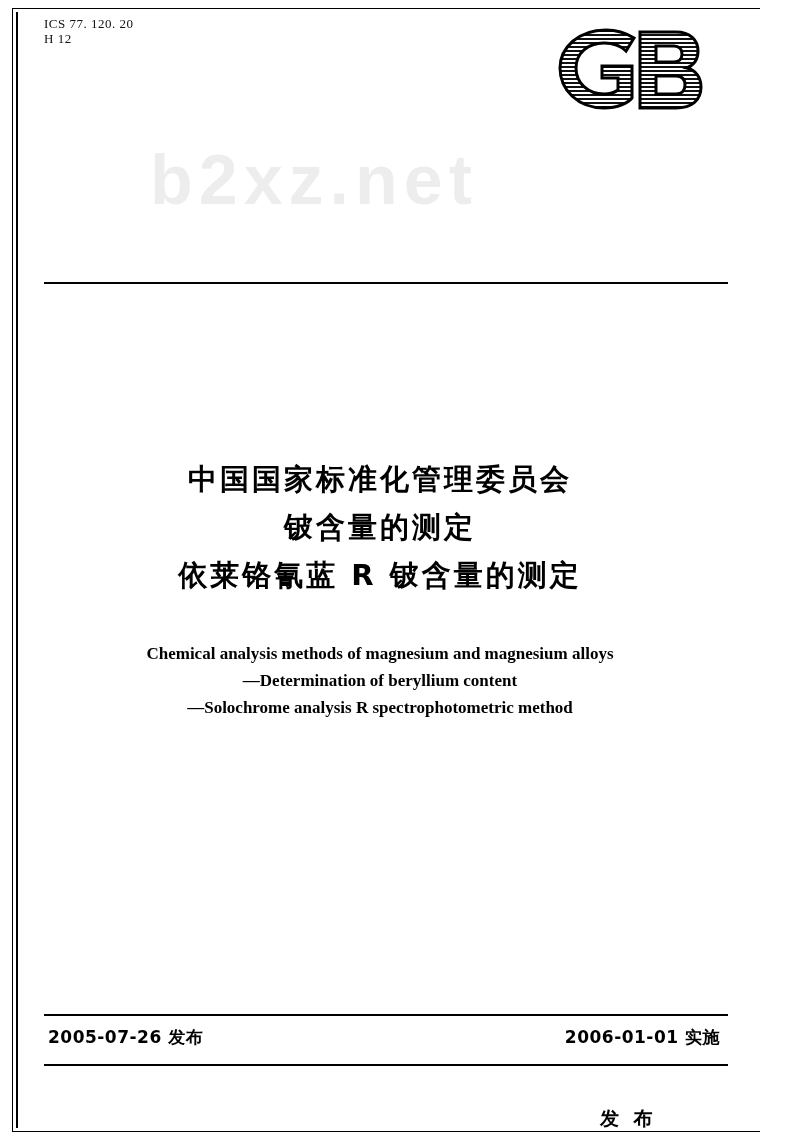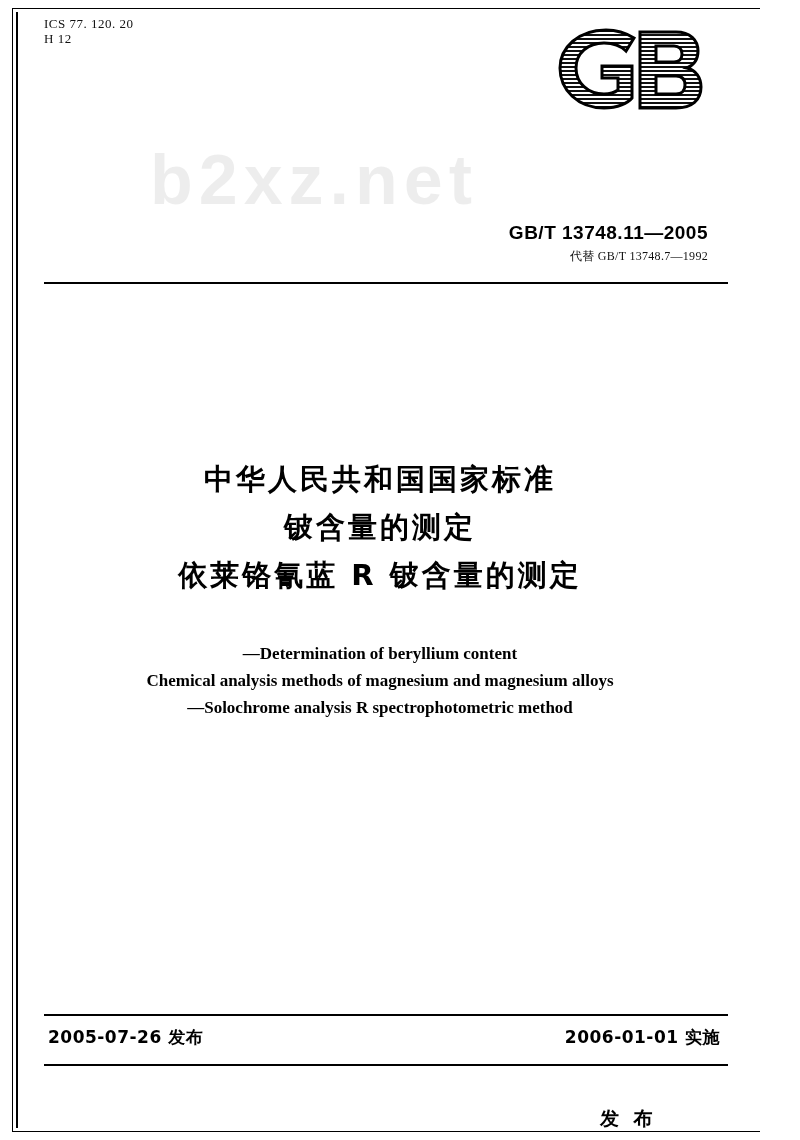--- a/index.html
+++ b/index.html
@@ -238,36 +238,32 @@
 
       <path d="M92 10 L128 10 C142 10 150 18 150 29 C150 37 146 43 139 46 C148 48 153 56 153 65 C153 78 144 86 128 86 L92 86 Z
                M108 24 L108 40 L126 40 C131 40 134 37 134 32 C134 27 131 24 126 24 Z
                M108 54 L108 72 L128 72 C134 72 137 68 137 63 C137 57 134 54 128 54 Z" fill="url(#hatch)" stroke="#000" stroke-width="3" fill-rule="evenodd"></path>
     </svg>
   </div>
 
   <div class="watermark">b2xz.net</div>
 
 
-  <div class="std-number">
-    <div class="main">GB/T 13748.11—2005</div>
-    <div class="replace">代替 GB/T 13748.7—1992</div>
-  </div>
 
   <div class="hrule"></div>
 
   <div class="doc-title">
-    <div class="l1">中华人民共和国国家标准</div>
+    <div class="l1">中国国家标准化管理委员会</div>
     <div class="l2">铍含量的测定</div>
     <div class="l3">依莱铬氰蓝 R 铍含量的测定</div>
   </div>
 
   <div class="doc-title-en">
+    <div>Chemical analysis methods of magnesium and magnesium alloys</div>
     <div>—Determination of beryllium content</div>
-    <div>Chemical analysis methods of magnesium and magnesium alloys</div>
     <div>—Solochrome analysis R spectrophotometric method</div>
   </div>
 
   <div class="footer-rule-top"></div>
   <div class="issue-date">2005-07-26 发布</div>
   <div class="effective-date">2006-01-01 实施</div>
   <div class="footer-rule-bottom"></div>
 
   <div class="publish-word" style="position:absolute;left:600px;top:1106px;font-family:'DejaVu Sans',sans-serif;font-weight:bold;font-size:19px;letter-spacing:4px;color:#000;">发 布</div>
 

